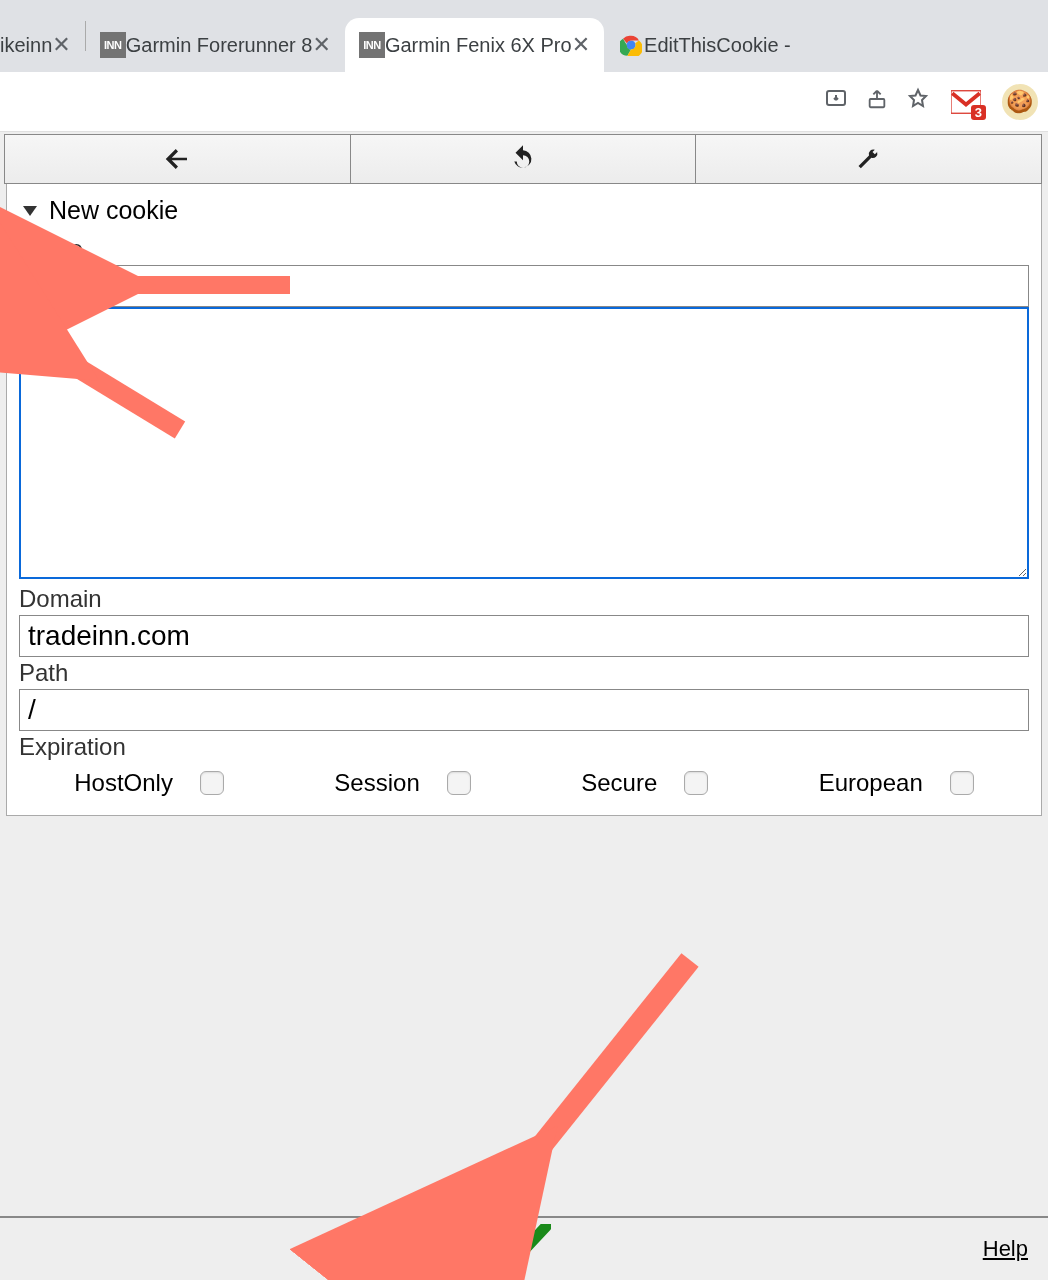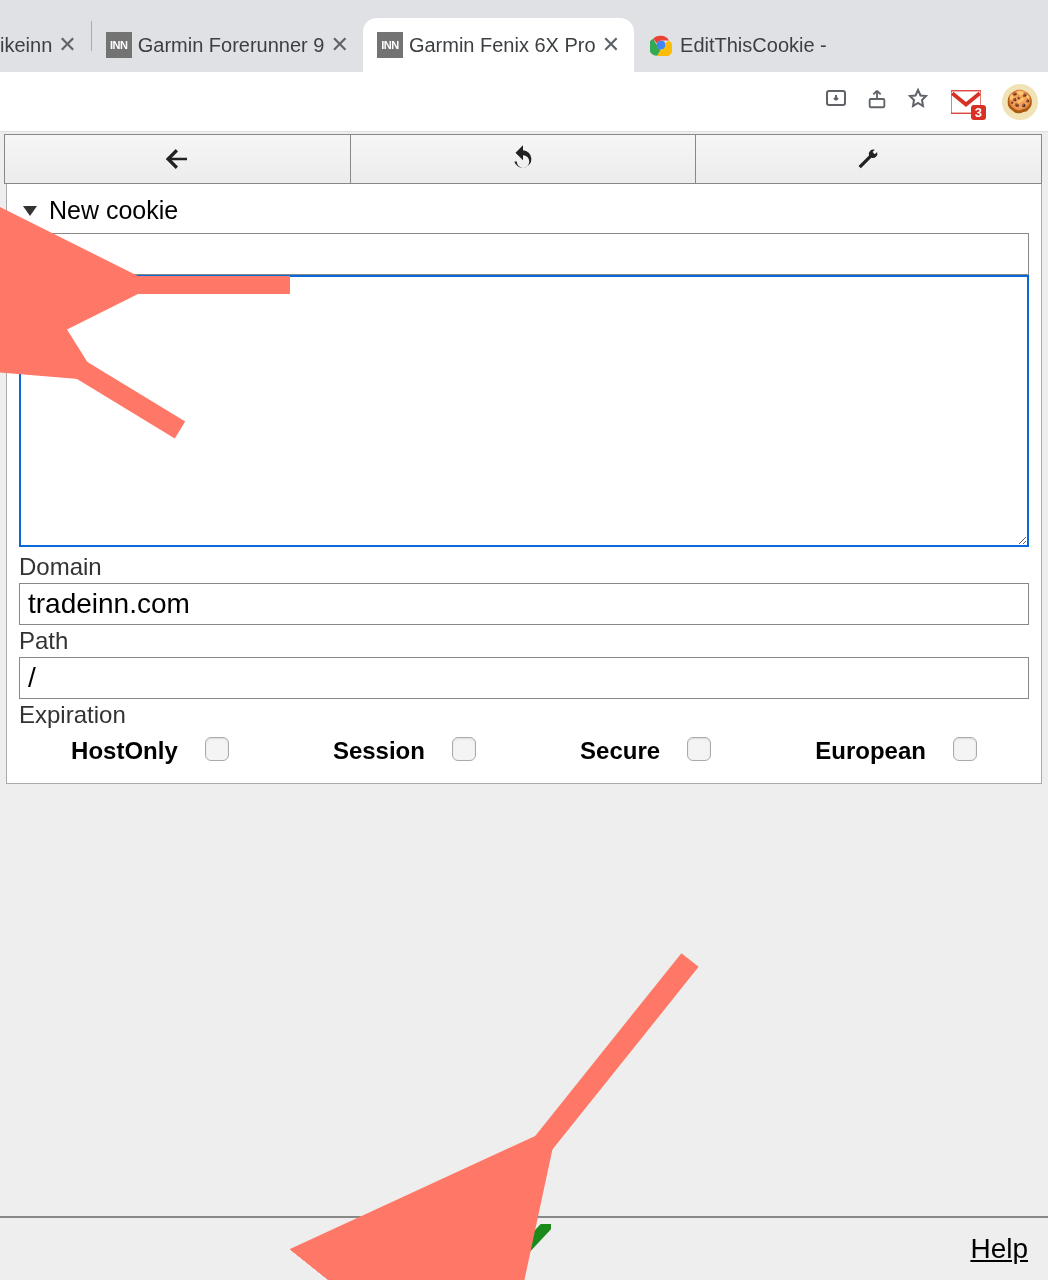--- a/index.html
+++ b/index.html
@@ -1,20 +1,20 @@
 <!DOCTYPE html>
 <html><head>
 <meta charset="utf-8">
 <style>
 * { box-sizing: border-box; margin: 0; padding: 0; font-family: Arial, Helvetica, sans-serif; }
 body { width: 1048px; height: 1280px; background: #eeeeee; overflow: hidden; position: relative; }
 
 
 .tabstrip { height: 72px; background: #dfe1e5; display: flex; align-items: flex-end; border-bottom: 0; position: relative; }
-.tab { height: 54px; display: flex; align-items: center; padding: 0 14px; font-size: 20px; color: #3c4043; gap: 6px; position: relative; }
+.tab { height: 54px; display: flex; align-items: center; padding: 0 14px; font-size: 20px; color: #3c4043; gap: 0; position: relative; }
 .tab .favicon { width: 26px; height: 26px; display: inline-flex; align-items: center; justify-content: center; background:#737373; color:#fff; font-size:11px; font-weight:700; letter-spacing:-0.5px;}
 .tab .favicon.chrome { background:transparent; }
 .tab .close { font-size:22px; color:#5f6368; }
 .tab.tab0 { padding-left: 0; }
 .tab.active { background:#fff; border-top-left-radius:14px; border-top-right-radius:14px; }
 .tab-sep { width:1px; height:30px; background:#aaa; align-self:center; }
 
 
 .toolbar-row { background:#fff; height:60px; display:flex; align-items:center; justify-content:flex-end; padding-right:10px; gap:18px; border-bottom:1px solid #e0e0e0;}
 .tool-icon { color:#5f6368; font-size:22px; cursor:pointer; }
@@ -34,44 +34,44 @@
 .triangle-down { width:0;height:0;border-left:7px solid transparent;border-right:7px solid transparent;border-top:10px solid #333;}
 
 .field-label { font-size:24px; color:#333; margin-top:2px; margin-bottom:2px;}
 .input, .textarea, .select { width:100%; font-size:28px; border:1px solid #888; padding:4px 8px; background:#fff; color:#000; font-family: Arial;}
 .textarea { height:272px; border:2px solid #0a69da; resize:both; line-height:1.2; }
 .select-wrap { position:relative; }
 .select { padding-right:36px;}
 .select-caret { position:absolute; right:12px; top:50%; transform:translateY(-50%); pointer-events:none; color:#333; font-size:16px;}
 
 .flags-row { display:flex; justify-content:space-around; margin-top:8px; font-size:24px;}
-.flag { display:flex; gap:27px;font-weight:bold;}
+.flag { display:flex; align-items:center; gap:27px;}
 .chk { width:24px; height:24px; border:1px solid #aaa; border-radius:6px; background:#f4f4f4; box-shadow: inset 0 1px 2px rgba(0,0,0,.1);}
 
 
 .bottom-bar { position:absolute; left:0; right:0; bottom:0; height:64px; border-top:2px solid #888; display:flex; align-items:center; justify-content:center;}
-.bottom-bar .help { position:absolute; right:20px; font-size:28px; text-decoration:underline; color:#000;}
+.bottom-bar .help { position:absolute; right:20px; font-size:22px; text-decoration:underline; color:#000;}
 .checkmark { color:#1a8a1a; font-size:44px; font-weight:700;}
 
 
 .arrow { position:absolute; pointer-events:none; }
 .arrow svg { overflow:visible; }
 </style>
 </head>
 <body>
 
 <div class="tabstrip">
   <div class="tab tab0">
     <span>ikeinn</span>
     <span class="close">✕</span>
   </div>
   <div class="tab-sep"></div>
   <div class="tab">
     <span class="favicon">INN</span>
-    <span>Garmin Forerunner 9</span>
+    <span>Garmin Forerunner 8</span>
     <span class="close">✕</span>
   </div>
   <div class="tab active">
     <span class="favicon">INN</span>
     <span>Garmin Fenix 6X Pro</span>
     <span class="close">✕</span>
   </div>
   <div class="tab">
     <span class="favicon chrome">
       <svg width="22" height="22" viewBox="0 0 24 24">
@@ -130,20 +130,21 @@
       </svg>
   </div>
 </div>
 
 <div class="panel">
   <div class="section-header">
     <div class="triangle-down"></div>
     <span>New cookie</span>
   </div>
 
+  <div class="field-label">Name</div>
   <input class="input" value="up" style="">
 
   <textarea class="textarea" id="value-ta" style="">2</textarea>
 
   <div class="field-label">Domain</div>
   <input class="input" value="tradeinn.com" style="">
 
   <div class="field-label">Path</div>
   <input class="input" value="/" style="">
 

